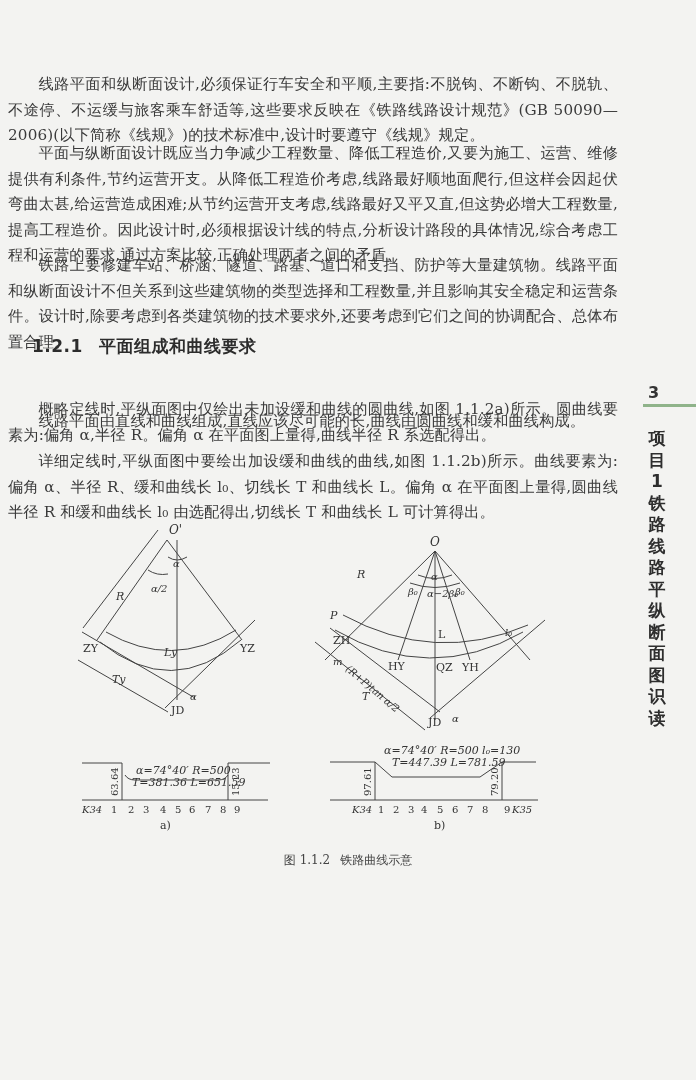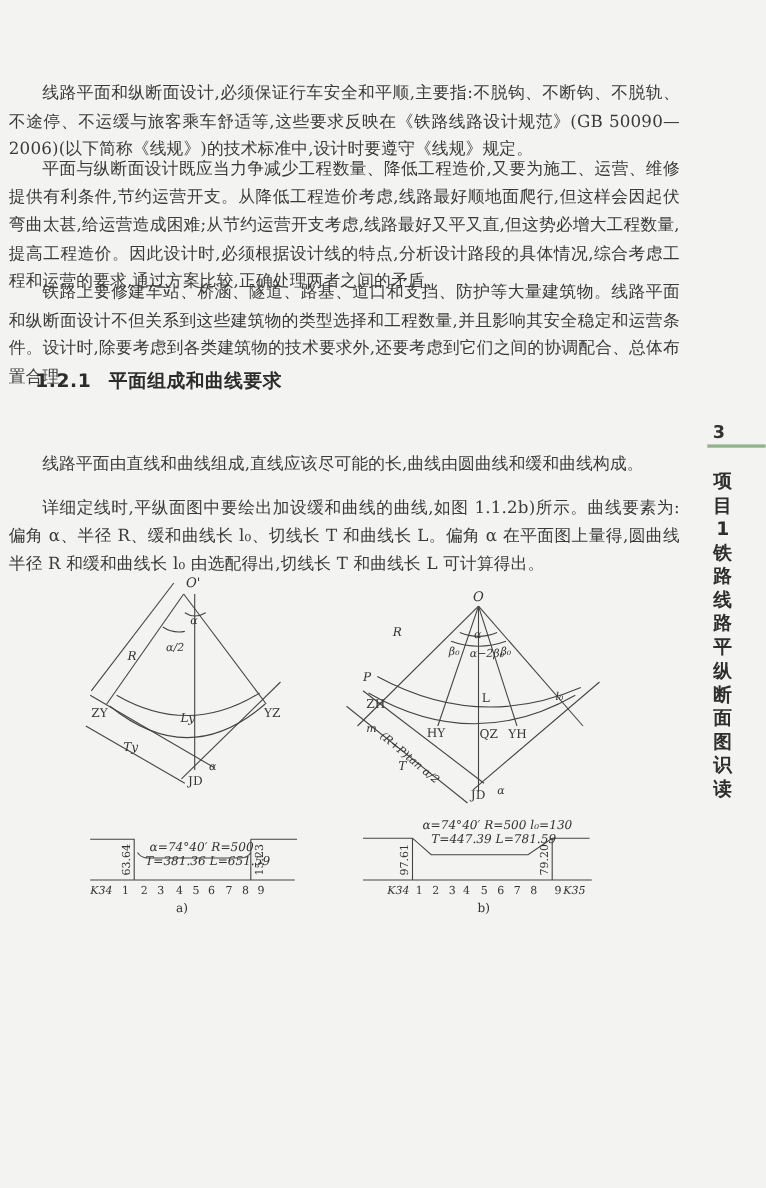--- a/index.html
+++ b/index.html
@@ -49,20 +49,21 @@
 
   <p class="para" style="top:72px;">线路平面和纵断面设计,必须保证行车安全和平顺,主要指:不脱钩、不断钩、不脱轨、不途停、不运缓与旅客乘车舒适等,这些要求反映在《铁路线路设计规范》(GB 50090—2006)(以下简称《线规》)的技术标准中,设计时要遵守《线规》规定。</p>
   <p class="para" style="top:141px;">平面与纵断面设计既应当力争减少工程数量、降低工程造价,又要为施工、运营、维修提供有利条件,节约运营开支。从降低工程造价考虑,线路最好顺地面爬行,但这样会因起伏弯曲太甚,给运营造成困难;从节约运营开支考虑,线路最好又平又直,但这势必增大工程数量,提高工程造价。因此设计时,必须根据设计线的特点,分析设计路段的具体情况,综合考虑工程和运营的要求,通过方案比较,正确处理两者之间的矛盾。</p>
   <p class="para" style="top:253px;">铁路上要修建车站、桥涵、隧道、路基、道口和支挡、防护等大量建筑物。线路平面和纵断面设计不但关系到这些建筑物的类型选择和工程数量,并且影响其安全稳定和运营条件。设计时,除要考虑到各类建筑物的技术要求外,还要考虑到它们之间的协调配合、总体布置合理。</p>
 
   <div class="heading">
     <span class="num">1.2.1</span><span>平面组成和曲线要求</span>
   </div>
 
   <p class="para" style="top:372px;margin-top:37px;">线路平面由直线和曲线组成,直线应该尽可能的长,曲线由圆曲线和缓和曲线构成。</p>
+  <p class="para" style="top:397px;">概略定线时,平纵面图中仅绘出未加设缓和曲线的圆曲线,如图 1.1.2a)所示。圆曲线要素为:偏角 α,半径 R。偏角 α 在平面图上量得,曲线半径 R 系选配得出。</p>
   <p class="para" style="top:449px;">详细定线时,平纵面图中要绘出加设缓和曲线的曲线,如图 1.1.2b)所示。曲线要素为:偏角 α、半径 R、缓和曲线长 l₀、切线长 T 和曲线长 L。偏角 α 在平面图上量得,圆曲线半径 R 和缓和曲线长 l₀ 由选配得出,切线长 T 和曲线长 L 可计算得出。</p>
 
   <svg class="figure" viewBox="0 500 640 350" width="640" height="350">
     <g stroke="#444" stroke-width="1" fill="none">
 
       <line x1="167" y1="540" x2="97" y2="640"></line>
       <line x1="167" y1="540" x2="242" y2="640"></line>
       <line x1="177" y1="540" x2="177" y2="700"></line>
       <line x1="82" y1="632" x2="195" y2="698"></line>
       <line x1="255" y1="620" x2="165" y2="708"></line>
@@ -165,19 +166,22 @@
       <text x="437" y="813" font-size="10">5</text>
       <text x="452" y="813" font-size="10">6</text>
       <text x="467" y="813" font-size="10">7</text>
       <text x="482" y="813" font-size="10">8</text>
       <text x="504" y="813" font-size="10">9</text>
       <text x="512" y="813" font-size="10" class="it">K35</text>
       <text x="434" y="829" font-size="11">b)</text>
     </g>
   </svg>
 
+  <div class="caption">
+    <span class="fig-no">图 1.1.2</span><span>铁路曲线示意</span>
+  </div>
 
 
   <div class="sidebar-pagenum">3</div>
   <div class="sidebar-rule"></div>
   <div class="sidebar-title">项目1 铁路线路平纵断面图识读</div>
 
 </div>
 
 </body></html>

